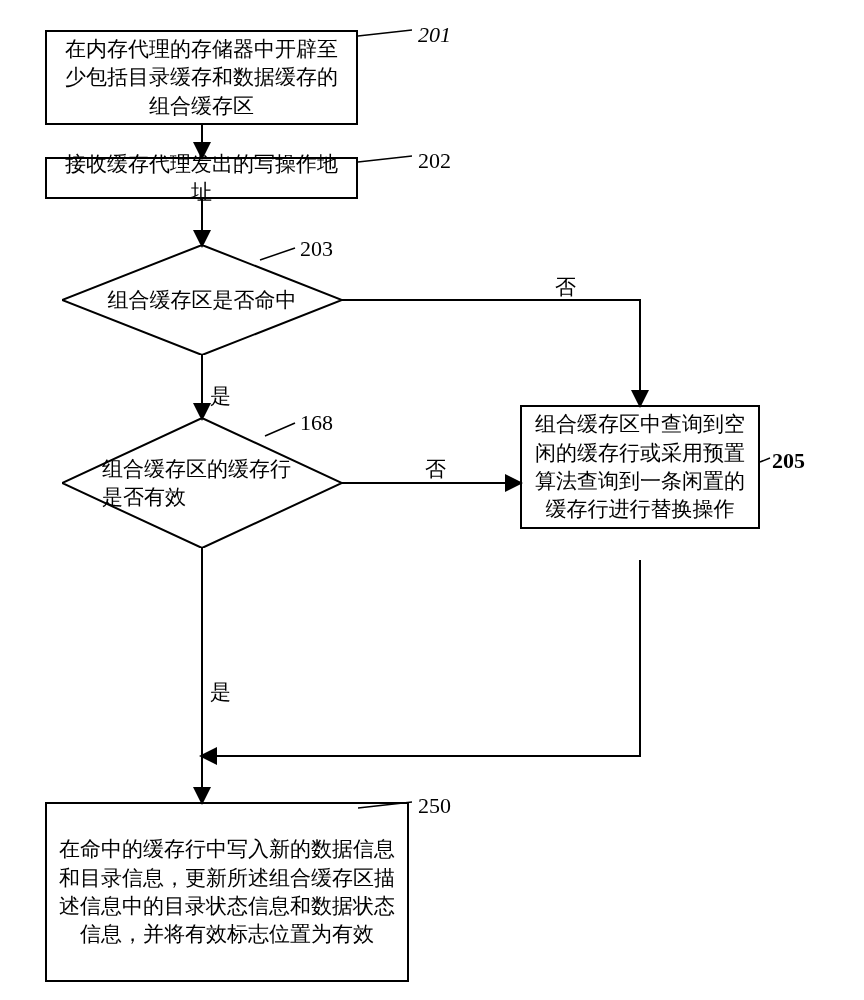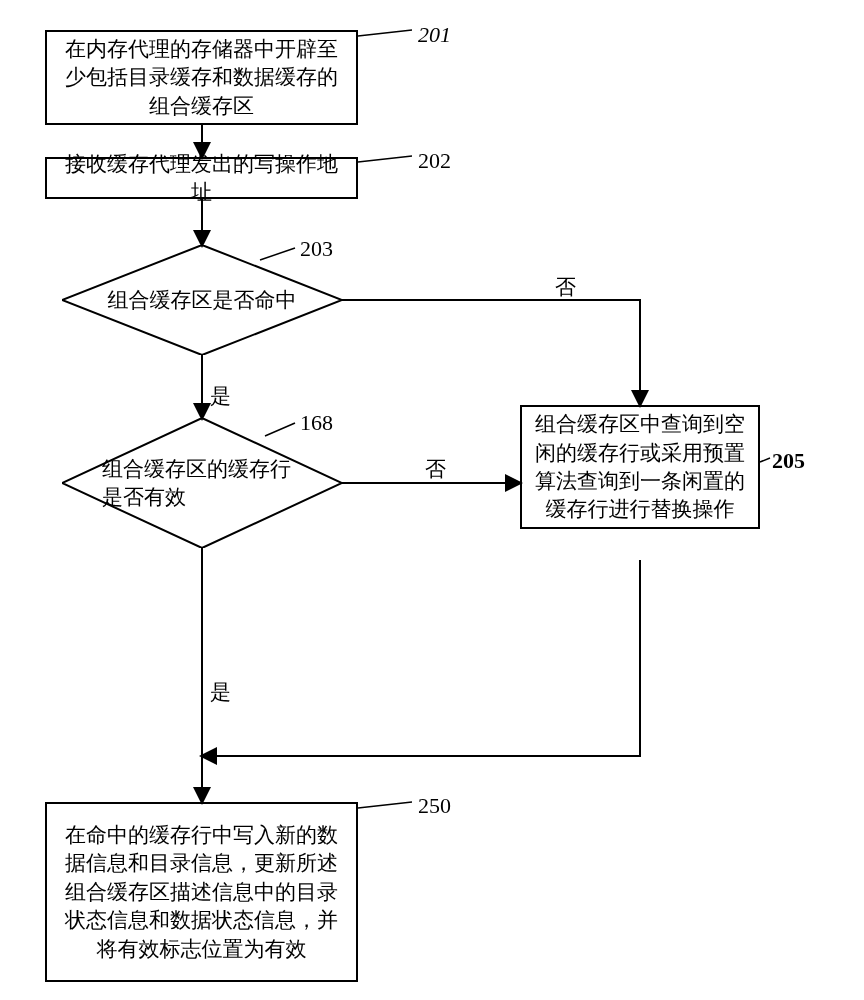--- a/index.html
+++ b/index.html
@@ -95,21 +95,21 @@
     <span>组合缓存区的缓存行是否有效</span>
   </div>
 </div>
 <div class="ref" style="left:300px; top:410px;">168</div>
 
 <div class="box" style="left:520px; top:405px; width:240px; height:124px;">
   <span>组合缓存区中查询到空闲的缓存行或采用预置算法查询到一条闲置的缓存行进行替换操作</span>
 </div>
 <div class="ref" style="left:772px; top:448px;font-weight:bold;">205</div>
 
-<div class="box" style="left:45px; top:802px; width:313px; height:180px;">
+<div class="box" style="left:45px; top:802px; width:364px; height:180px;">
   <span>在命中的缓存行中写入新的数据信息和目录信息，更新所述组合缓存区描述信息中的目录状态信息和数据状态信息，并将有效标志位置为有效</span>
 </div>
 <div class="ref" style="left:418px; top:793px;">250</div>
 
 <div class="edge-label" style="left:555px; top:273px;">否</div>
 <div class="edge-label" style="left:210px; top:382px;">是</div>
 <div class="edge-label" style="left:425px; top:455px;">否</div>
 <div class="edge-label" style="left:210px; top:678px;">是</div>
 
 <svg class="connectors" viewBox="0 0 864 1000">

